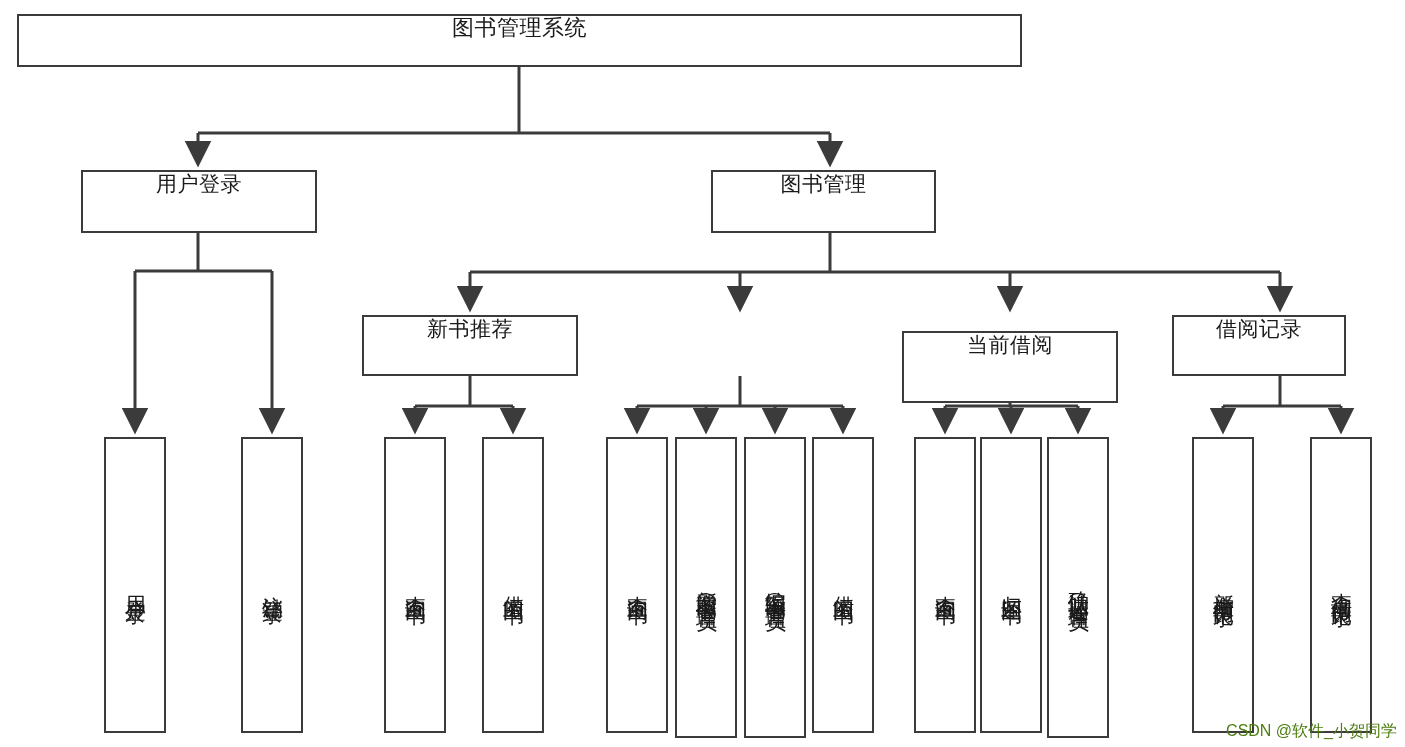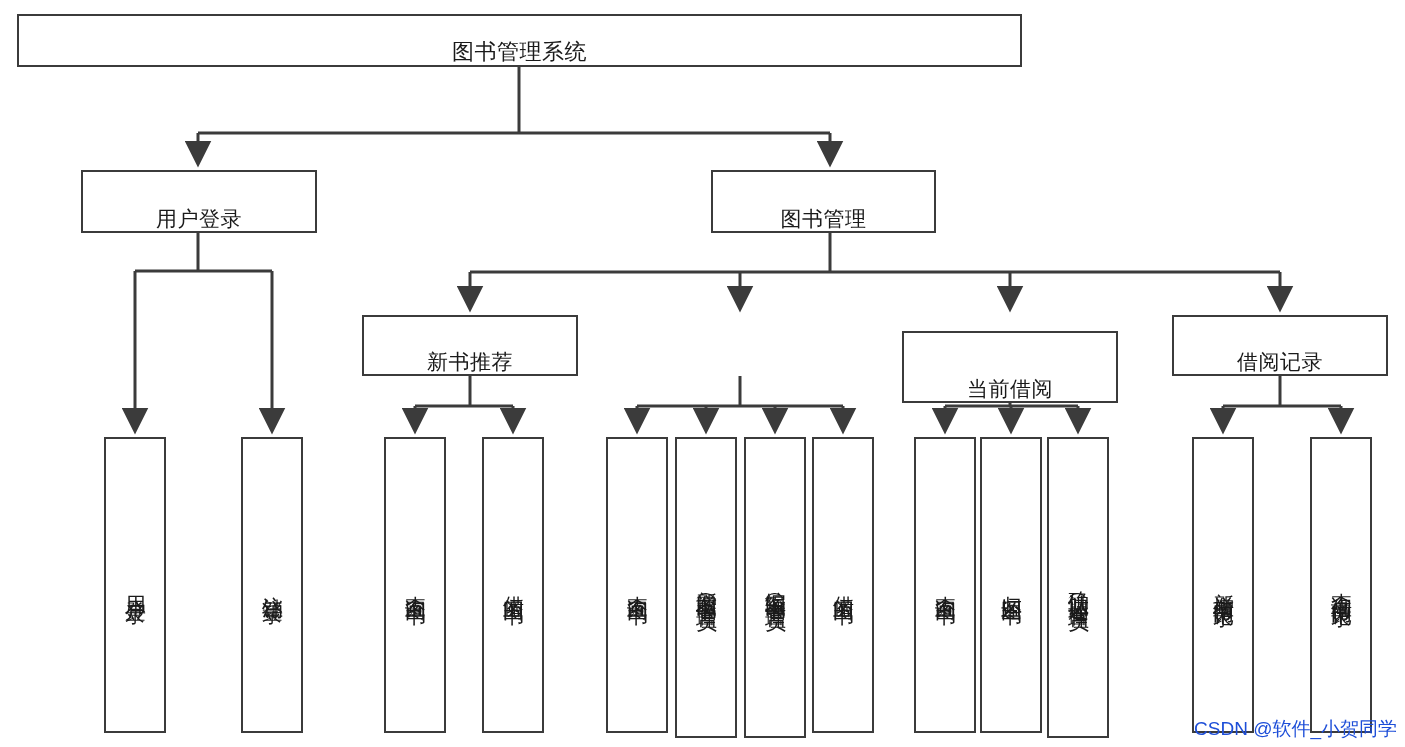--- a/index.html
+++ b/index.html
@@ -25,21 +25,21 @@
     width: 1405px;
     height: 747px;
     pointer-events: none;
   }
   .node {
     position: absolute;
     box-sizing: border-box;
     border: 2px solid #3b3b3b;
     background: #ffffff;
     display: flex;
-    align-items: flex-end;
+    align-items: flex-start;
     justify-content: center;
     color: #1a1a1a;
   }
   .node .label {
     display: block;
     text-align: center;
     line-height: 1.12;
     letter-spacing: 0.5px;
   }
   
@@ -60,22 +60,22 @@
     text-orientation: upright;
     font-size: 21px;
     line-height: 1.18;
     letter-spacing: 3px;
     white-space: nowrap;
   }
   .watermark {
     position: absolute;
     right: 8px;
     bottom: 5px;
-    font-size: 19px;
-    color: #1d4ed8;
+    font-size: 16px;
+    color: #4d7c0f;
     white-space: nowrap;
     user-select: none;
   }
 </style>
 </head>
 <body>
 
 <div id="canvas">
 
   <svg class="wires" viewBox="0 0 1405 747" xmlns="http://www.w3.org/2000/svg">
@@ -138,21 +138,21 @@
   <div class="node horiz" style="left:711px; top:170px; width:225px; height:63px;">
     <span class="label">图书管理</span>
   </div>
 
   <div class="node horiz" style="left:362px; top:315px; width:216px; height:61px;">
     <span class="label">新书推荐</span>
   </div>
   <div class="node horiz" style="left:902px; top:331px; width:216px; height:72px;">
     <span class="label">当前借阅</span>
   </div>
-  <div class="node horiz" style="left:1172px; top:315px; width:216px; height:61px;">
+  <div class="node horiz" style="left:1172px; top:315px; width:174px; height:61px;">
     <span class="label">借阅记录</span>
   </div>
 
   <div class="node vert" style="left:104px; top:437px; width:62px; height:296px;">
     <span class="label">用户登录</span>
   </div>
   <div class="node vert" style="left:241px; top:437px; width:62px; height:296px;">
     <span class="label">注销登录</span>
   </div>
 

